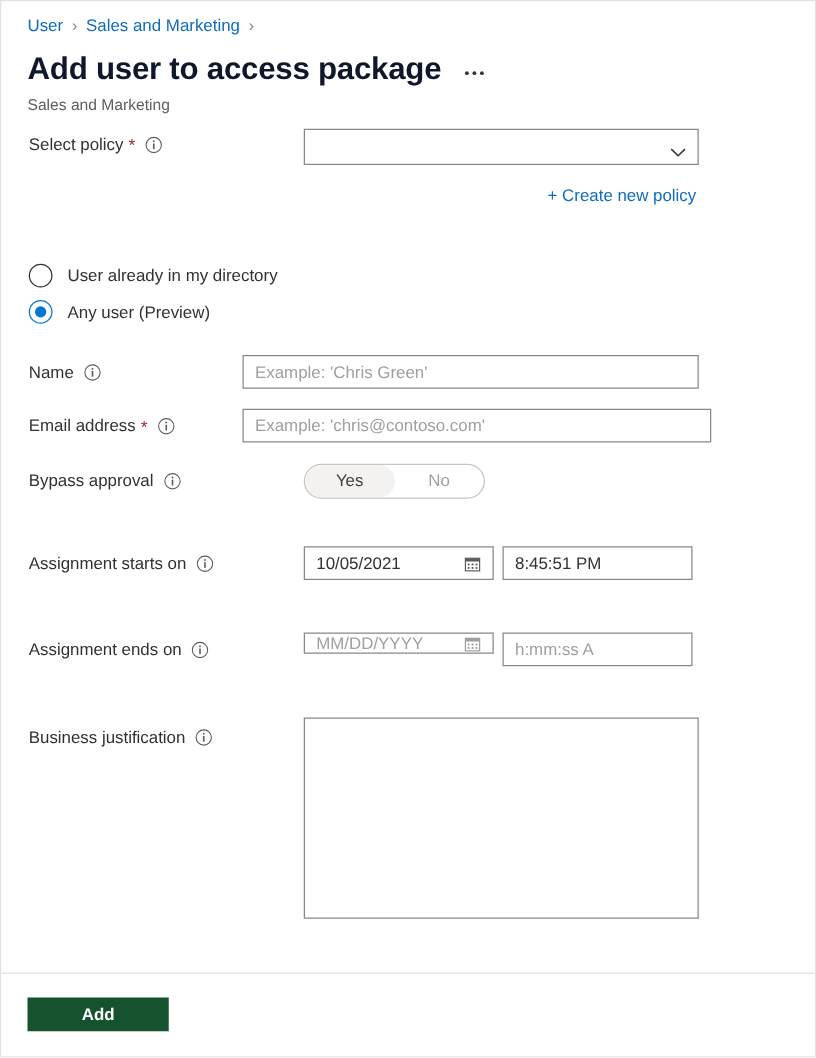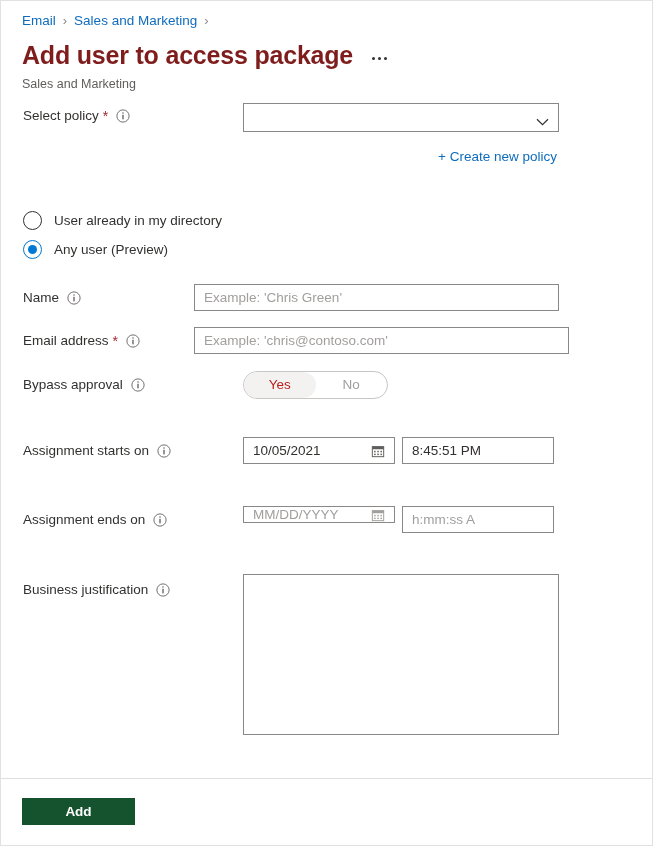--- a/index.html
+++ b/index.html
@@ -47,21 +47,21 @@
   .title-row {
     position: absolute;
     left: 21px;
     top: 38px;
     display: flex;
     align-items: center;
   }
   .page-title {
     font-size: 25px;
     font-weight: 600;
-    color: #7f1d1d;
+    color: #0f172a;
     letter-spacing: -0.2px;
     line-height: 32px;
     white-space: nowrap;
   }
   .ellipsis-btn {
     margin-left: 15px;
     display: flex;
     align-items: center;
     gap: 3px;
     padding: 6px 4px 0 4px;
@@ -194,21 +194,21 @@
     align-items: center;
     justify-content: center;
     font-size: 13.5px;
     color: #a19f9d;
     line-height: 16px;
     user-select: none;
   }
   .seg.on {
     background: #f3f2f1;
     border-radius: 14px;
-    color: #b91c1c;
+    color: #404040;
   }
 
   
   .cal-icon { width: 14px; height: 14px; flex: 0 0 14px; margin-left: auto; }
 
   
   #justification-box {
     position: absolute;
     left: 242px; top: 573px;
     width: 316px; height: 161px;
@@ -240,21 +240,21 @@
     align-items: center;
     justify-content: center;
   }
 </style>
 </head>
 <body>
 
 <div id="page">
 
   <nav class="breadcrumb">
-    <span class="crumb-link">Email</span>
+    <span class="crumb-link">User</span>
     <span class="crumb-sep">›</span>
     <span class="crumb-link">Sales and Marketing</span>
     <span class="crumb-sep">›</span>
   </nav>
 
   <div class="title-row">
     <h1 class="page-title">Add user to access package</h1>
     <div class="ellipsis-btn">
       <span></span>
       <span></span>

